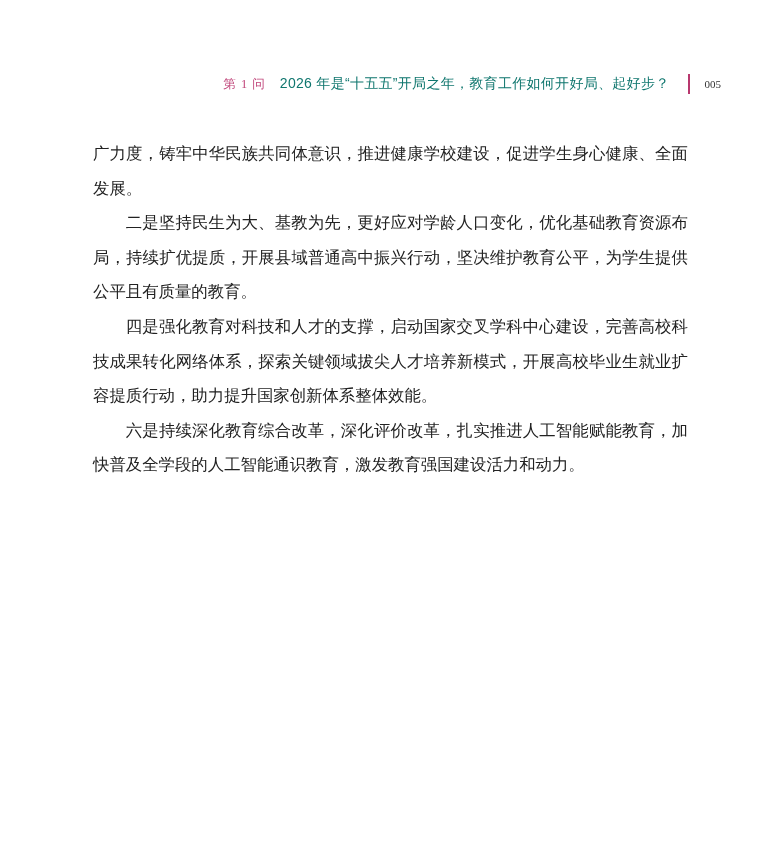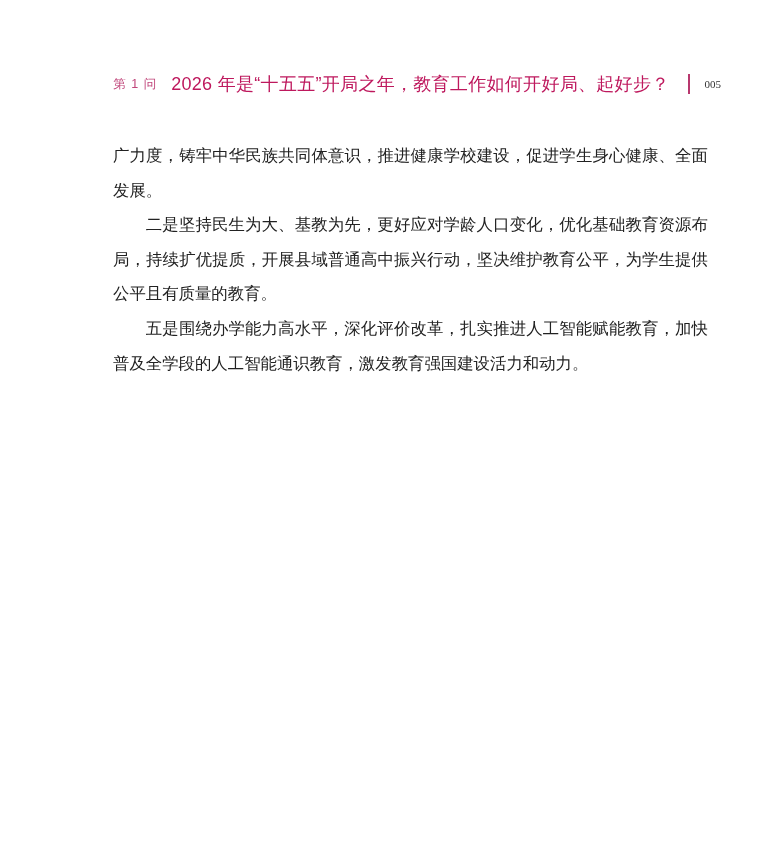--- a/index.html
+++ b/index.html
@@ -2,40 +2,41 @@
 <html><head>
 <meta charset="utf-8">
 <style>
   html, body { margin: 0; padding: 0; background: #ffffff; }
   body { width: 778px; height: 847px; position: relative; overflow: hidden; }
   .header {
     position: absolute; top: 72px; left: 0; width: 721px; height: 24px;
     display: flex; justify-content: flex-end; align-items: center;
     font-family: "Liberation Sans", "DejaVu Sans", sans-serif;
   }
-  .q-label { color: #c0457a; font-size: 12.5px; letter-spacing: 1px; margin-right: 14px; }
-  .q-title { color: #be185d; font-size: 18px; letter-spacing: 0.3px; }
+  .q-label { color: #c0457a; font-size: 12.5px; letter-spacing: 1px; margin-right: 14px; font-family: Liberation Serif, serif; }
+  .q-title { color: #0f766e; font-size: 14px; letter-spacing: 0.3px; }
   .divider { width: 2px; height: 20px; background: #b8386e; margin: 0 15px 0 18px; }
   .page-num { color: #333; font-family: "Liberation Serif", "DejaVu Serif", serif; font-size: 11px; }
   .body-text {
     position: absolute; top: 138px; left: 93px; width: 595px;
-    font-family: Liberation Sans, sans-serif;
+    font-family: Liberation Mono, monospace;
     font-size: 16.4px; line-height: 34.6px; color: #222;
-    text-align: justify; text-justify: inter-character; margin-left: 20px;
+    text-align: justify; text-justify: inter-character;
   }
   .body-text p { margin: 0; }
   .body-text p.indent { text-indent: 2em; }
 </style>
 </head>
 <body>
 
 <div class="header">
   <span class="q-label">第 1 问</span>
   <span class="q-title">2026 年是“十五五”开局之年，教育工作如何开好局、起好步？</span>
   <span class="divider"></span>
   <span class="page-num">005</span>
 </div>
 
 <div class="body-text">
   <p>广力度，铸牢中华民族共同体意识，推进健康学校建设，促进学生身心健康、全面发展。</p>
   <p class="indent">二是坚持民生为大、基教为先，更好应对学龄人口变化，优化基础教育资源布局，持续扩优提质，开展县域普通高中振兴行动，坚决维护教育公平，为学生提供公平且有质量的教育。</p>
-  <p class="indent">五是围绕办学能力高水平，深化评价改革，扎实推进人工智能赋能教育，加快普及全学段的人工智能通识教育，激发教育强国建设活力和动力。</p>
+  <p class="indent">四是强化教育对科技和人才的支撑，启动国家交叉学科中心建设，完善高校科技成果转化网络体系，探索关键领域拔尖人才培养新模式，开展高校毕业生就业扩容提质行动，助力提升国家创新体系整体效能。</p>
+  <p class="indent">六是持续深化教育综合改革，深化评价改革，扎实推进人工智能赋能教育，加快普及全学段的人工智能通识教育，激发教育强国建设活力和动力。</p>
 </div>
 
 </body></html>

